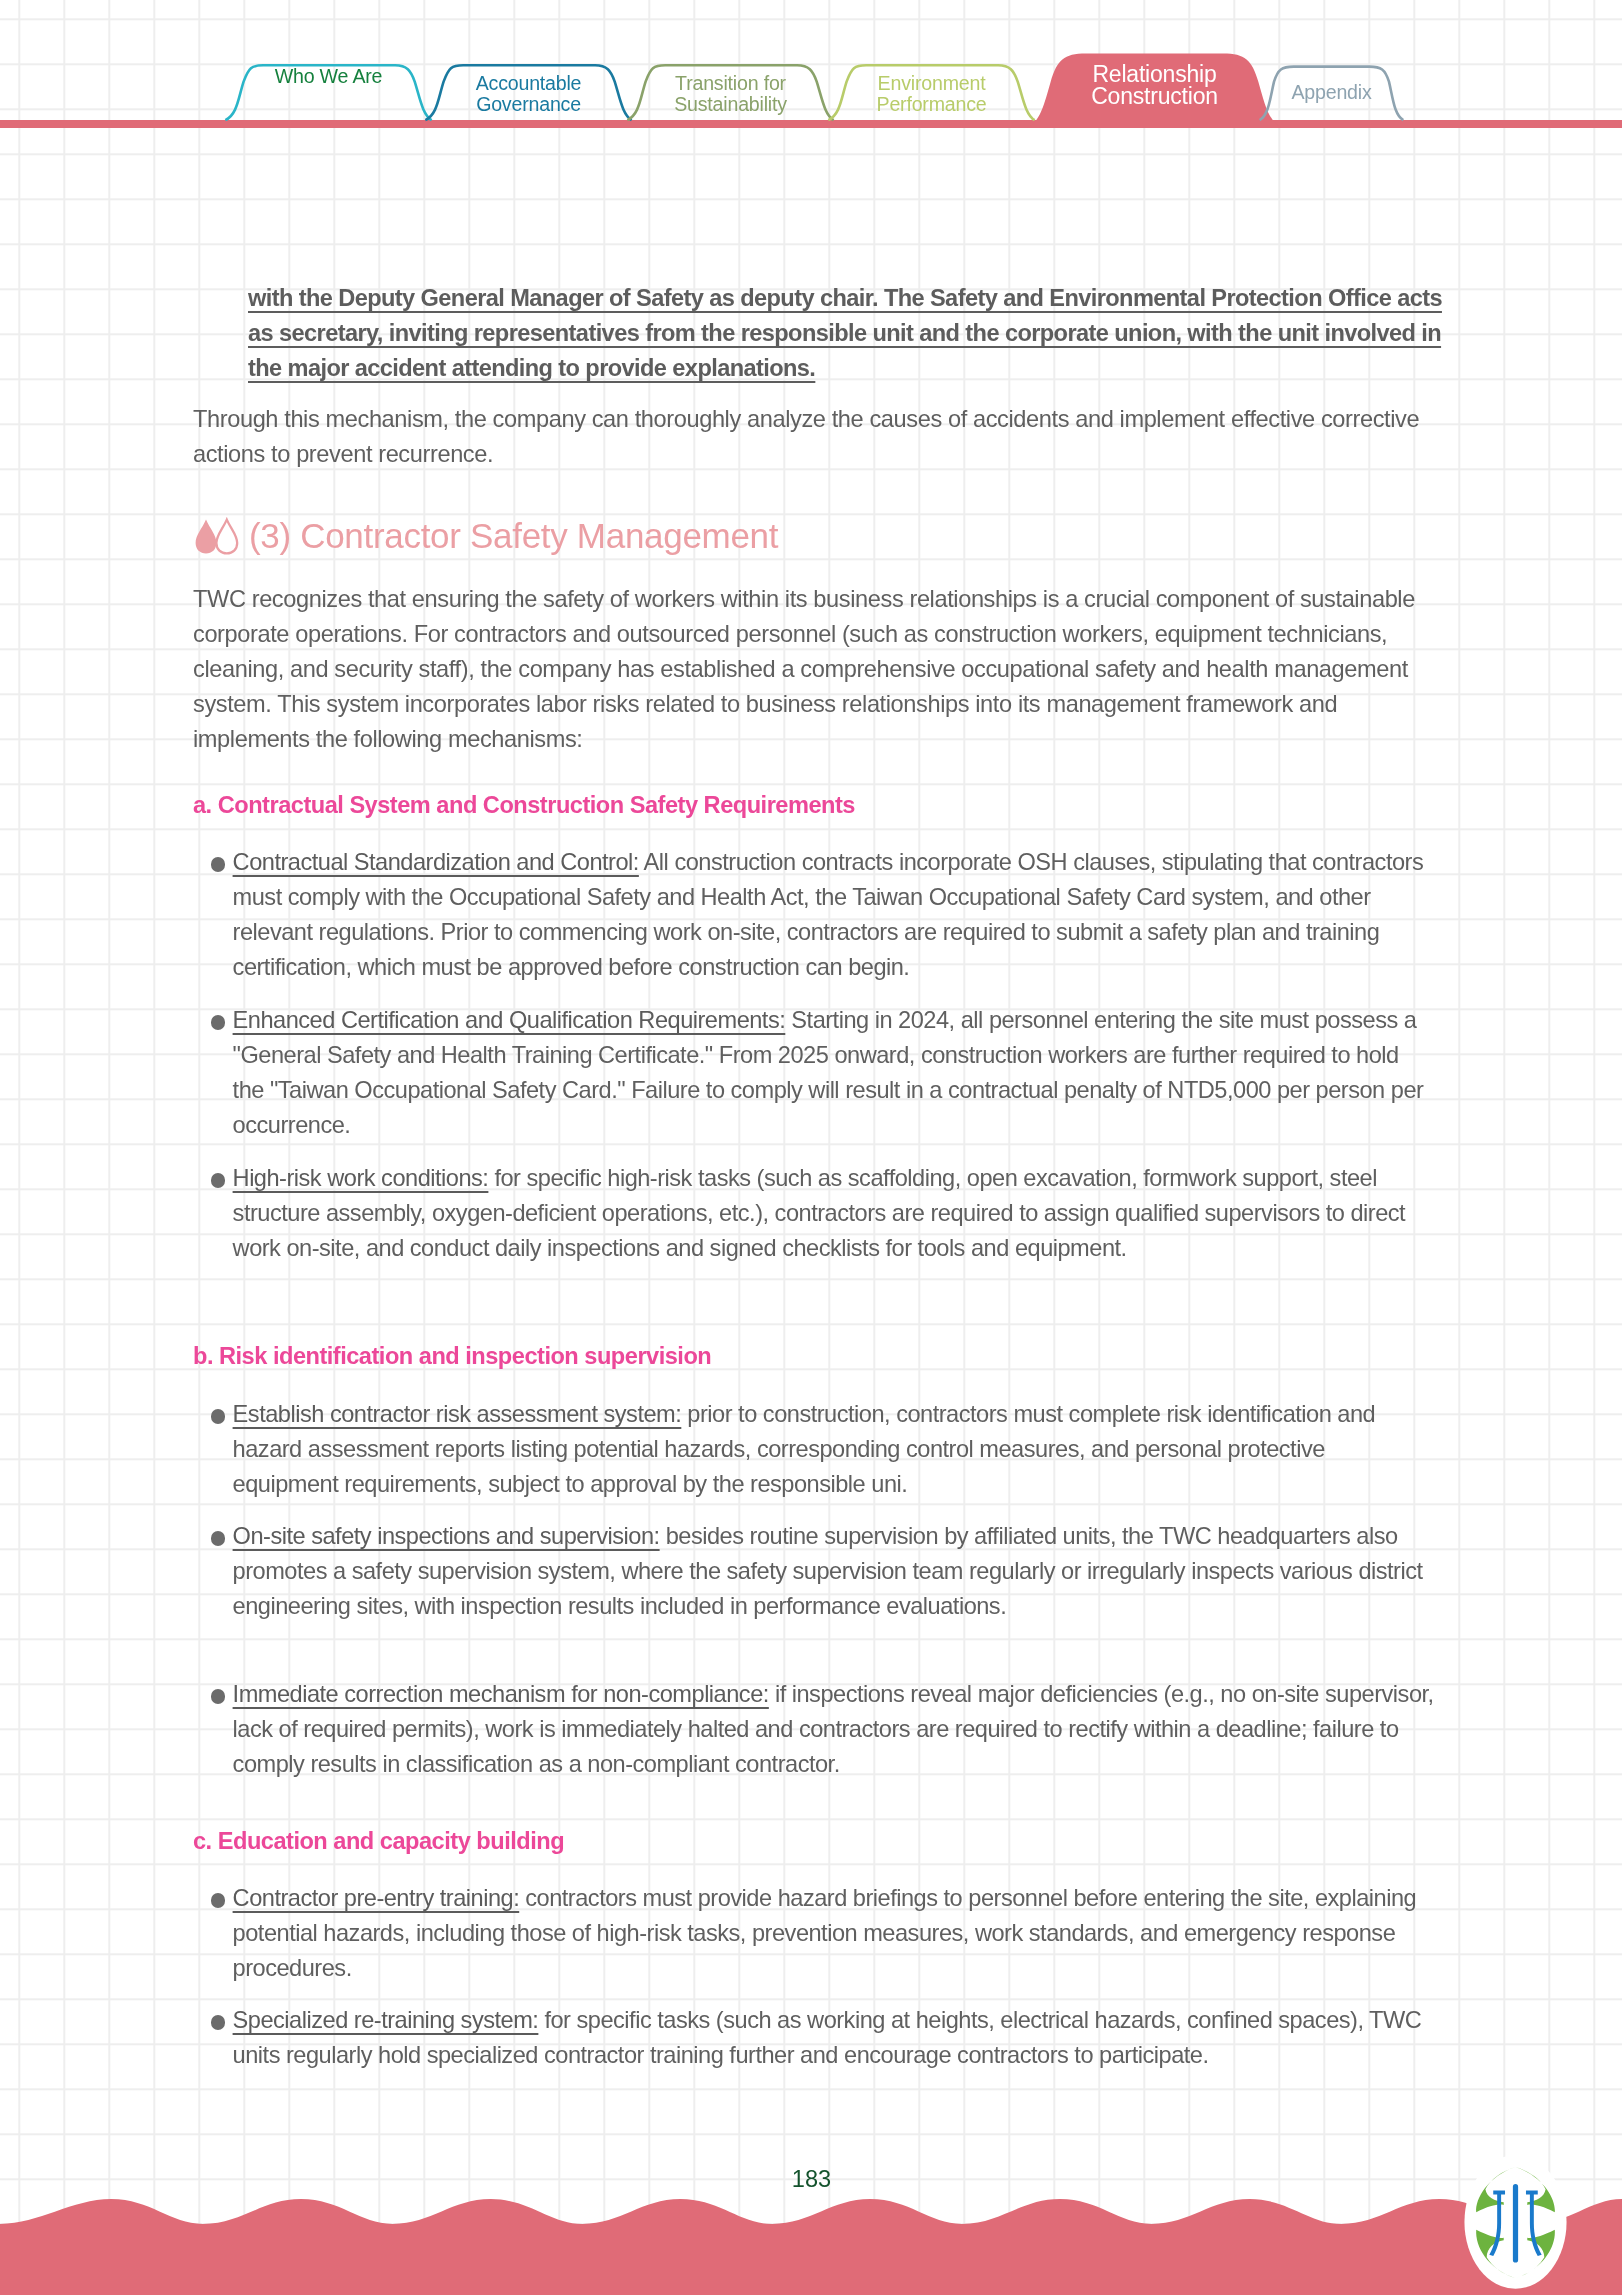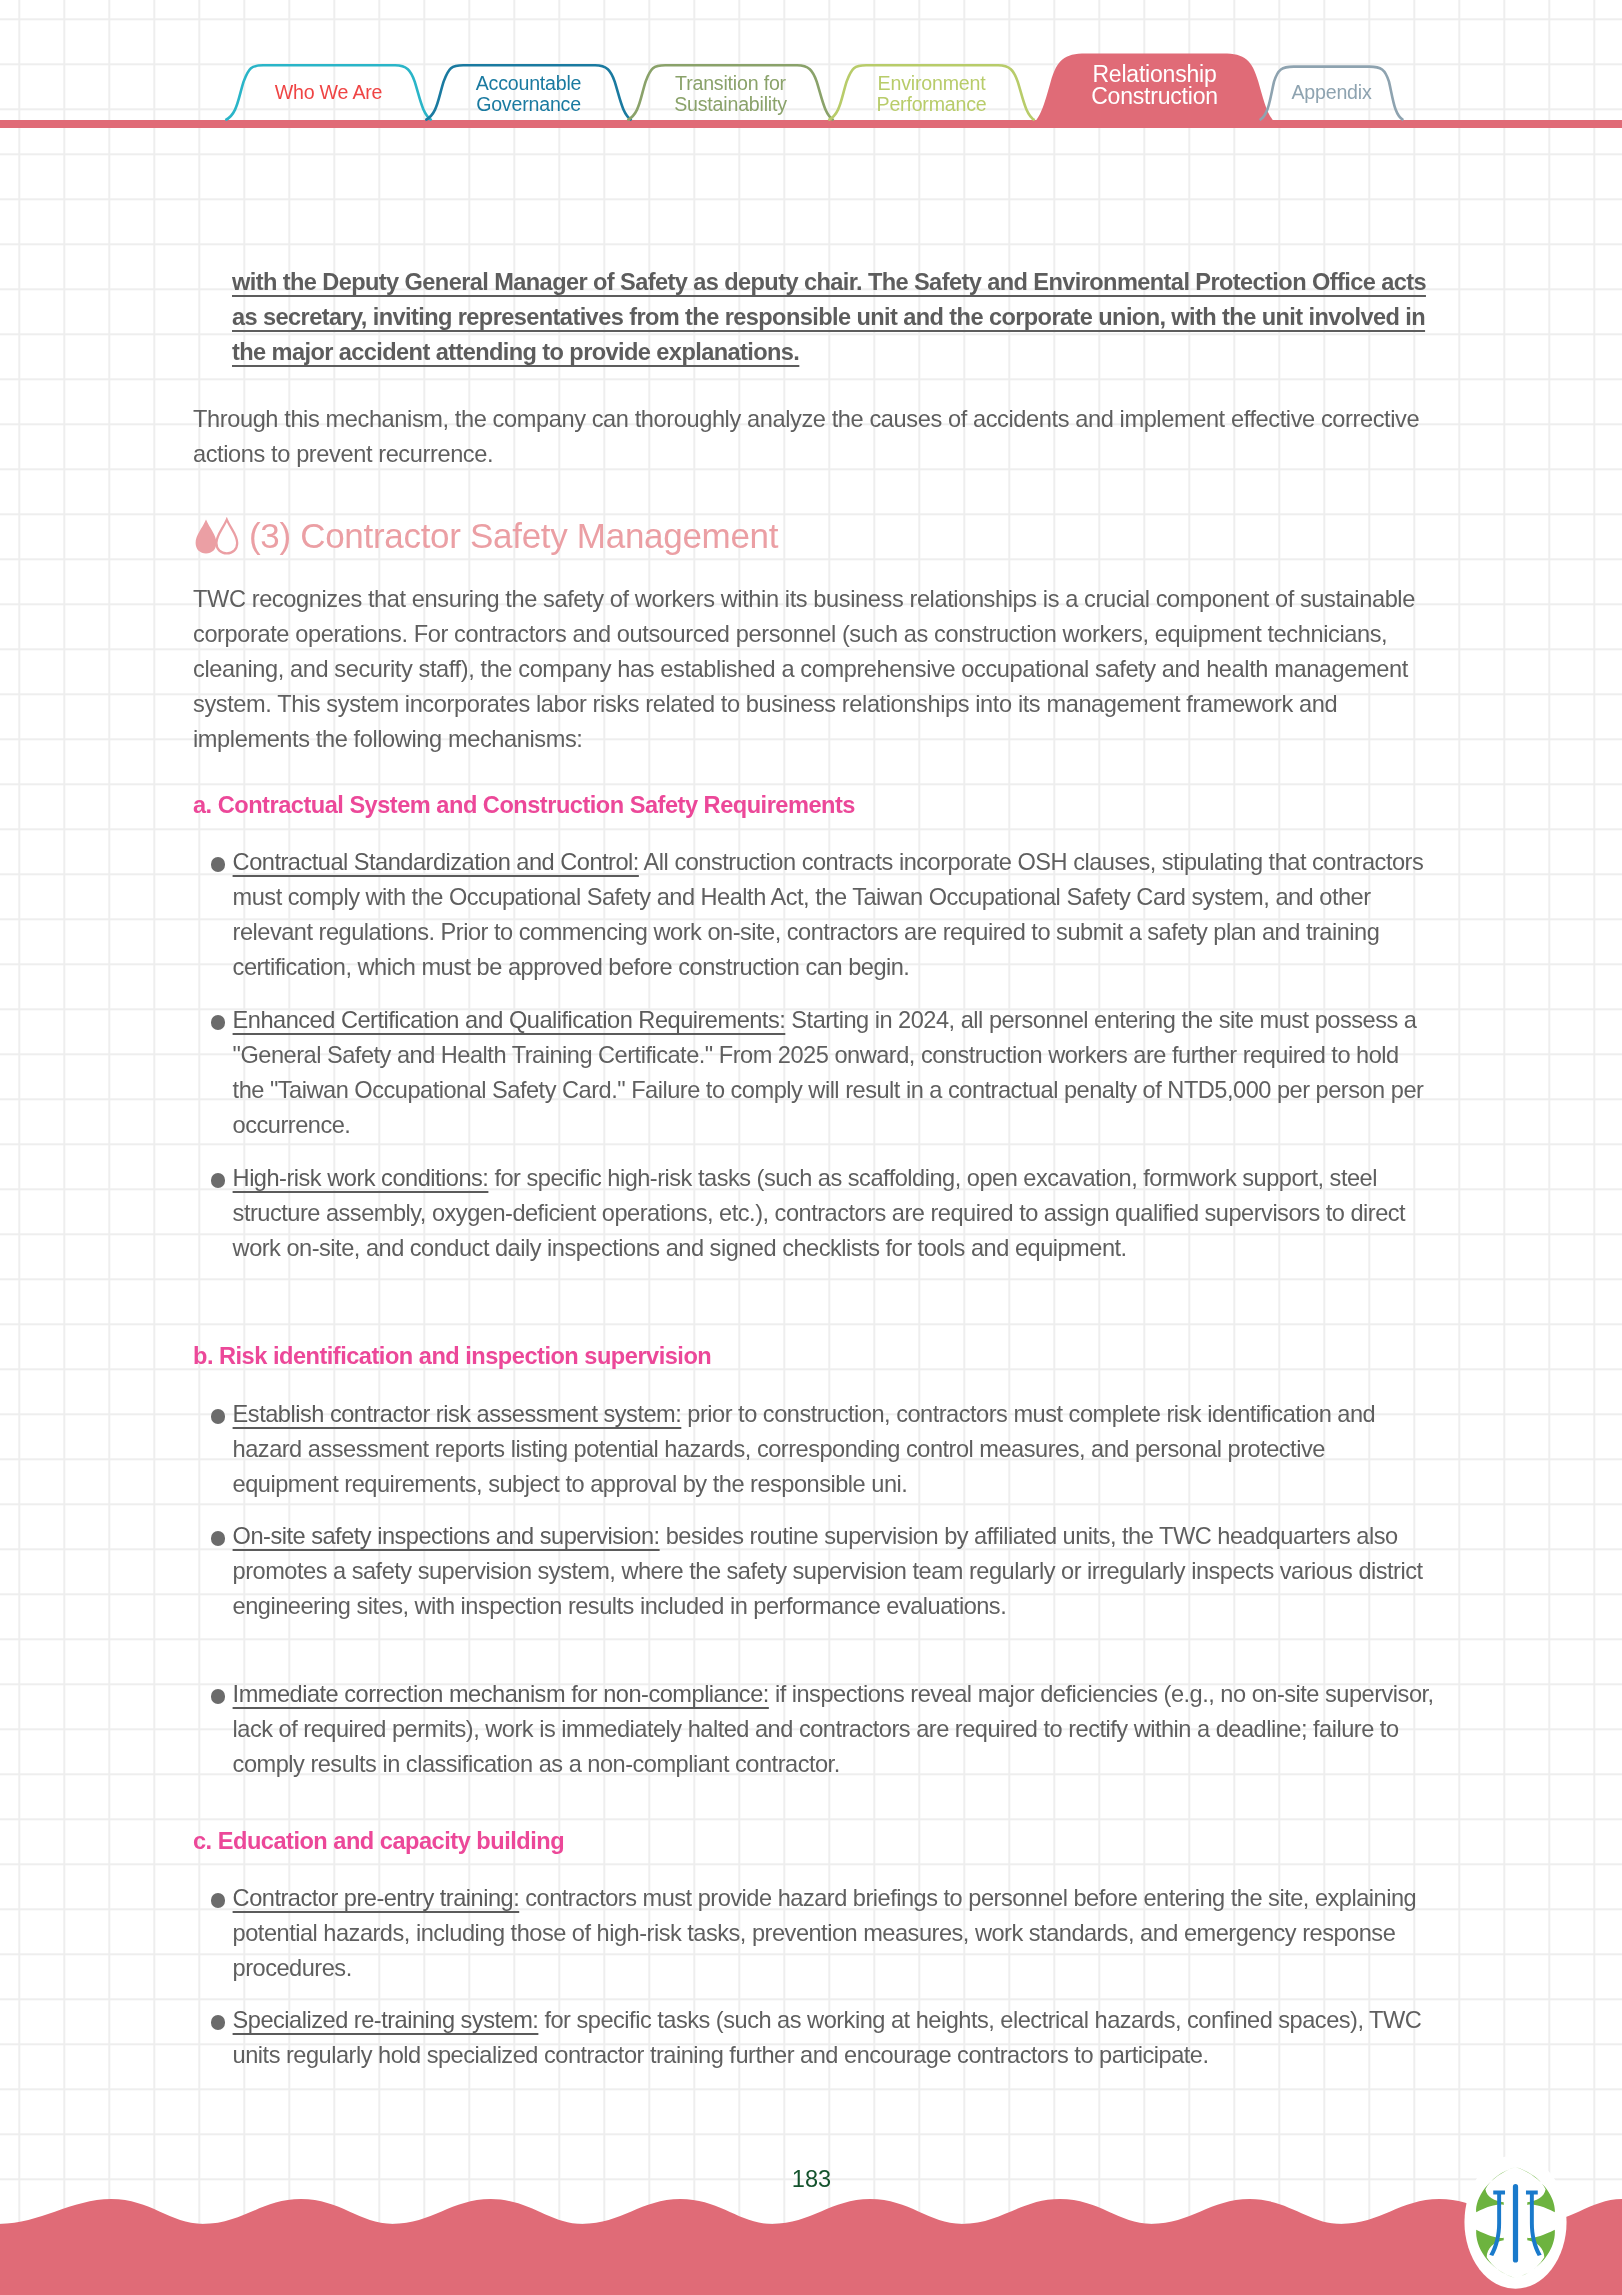--- a/index.html
+++ b/index.html
@@ -79,21 +79,21 @@
 </head>
 <body>
 
 <nav>
   <div class="nav-bar"></div>
 
   <div class="tab" style="left:224px;width:209px;">
     <svg width="209" height="128" viewBox="0 0 320 196">
       <path d="M2,184 C20,176 22,150 30,125 C38,104 42,100 60,100 L262,100 C280,100 286,108 292,125 C300,150 304,176 318,184" fill="none" stroke="#2ab5c8" stroke-width="4"></path>
     </svg>
-    <div class="tab-label" style="top:82px;color:#ef4444;text-align:center;">Who We Are</div>
+    <div class="tab-label" style="top:66px;color:#15803d;text-align:center;">Who We Are</div>
   </div>
 
   <div class="tab" style="left:424px;width:209px;">
     <svg width="209" height="128" viewBox="0 0 320 196">
       <path d="M2,184 C20,176 22,150 30,125 C38,104 42,100 60,100 L262,100 C280,100 286,108 292,125 C300,150 304,176 318,184" fill="none" stroke="#1a7aa0" stroke-width="4"></path>
     </svg>
     <div class="tab-label" style="top:73px;color:#1a7aa0;">Accountable
 Governance</div>
   </div>
 
@@ -122,21 +122,21 @@
   </div>
 
   <div class="tab" style="left:1258px;width:147px;">
     <svg width="147" height="128" viewBox="0 0 224 196">
       <path d="M2,184 C16,176 18,150 24,125 C30,106 36,102 54,102 L170,102 C188,102 194,106 200,125 C206,150 208,176 222,184" fill="none" stroke="#8ea3b0" stroke-width="4"></path>
     </svg>
     <div class="tab-label" style="top:82px;color:#8ea3b0;">Appendix</div>
   </div>
 </nav>
 
-<p class="intro-bold" style="margin:0;">with the Deputy General Manager of Safety as deputy chair. The Safety and Environmental Protection Office acts as secretary, inviting representatives from the responsible unit and the corporate union, with the unit involved in the major accident attending to provide explanations.</p>
+<p class="intro-bold" style="margin:16px;">with the Deputy General Manager of Safety as deputy chair. The Safety and Environmental Protection Office acts as secretary, inviting representatives from the responsible unit and the corporate union, with the unit involved in the major accident attending to provide explanations.</p>
 
 <p class="p content" style="top:402px;">Through this mechanism, the company can thoroughly analyze the causes of accidents and implement effective corrective actions to prevent recurrence.</p>
 
 <div class="section-title">
   <svg width="52" height="39" viewBox="0 0 80 60">
     <path d="M20,4 C14,18 4,28 4,40 C4,50 11,56 20,56 C29,56 36,50 36,40 C36,28 26,18 20,4 Z" fill="#eb9fa4"></path>
     <path d="M52,4 C46,18 36,28 36,40 C36,50 43,56 52,56 C61,56 68,50 68,40 C68,28 58,18 52,4 Z" fill="none" stroke="#eb9fa4" stroke-width="3.5"></path>
   </svg>
   <span class="t">(3) Contractor Safety Management</span>
 </div>

